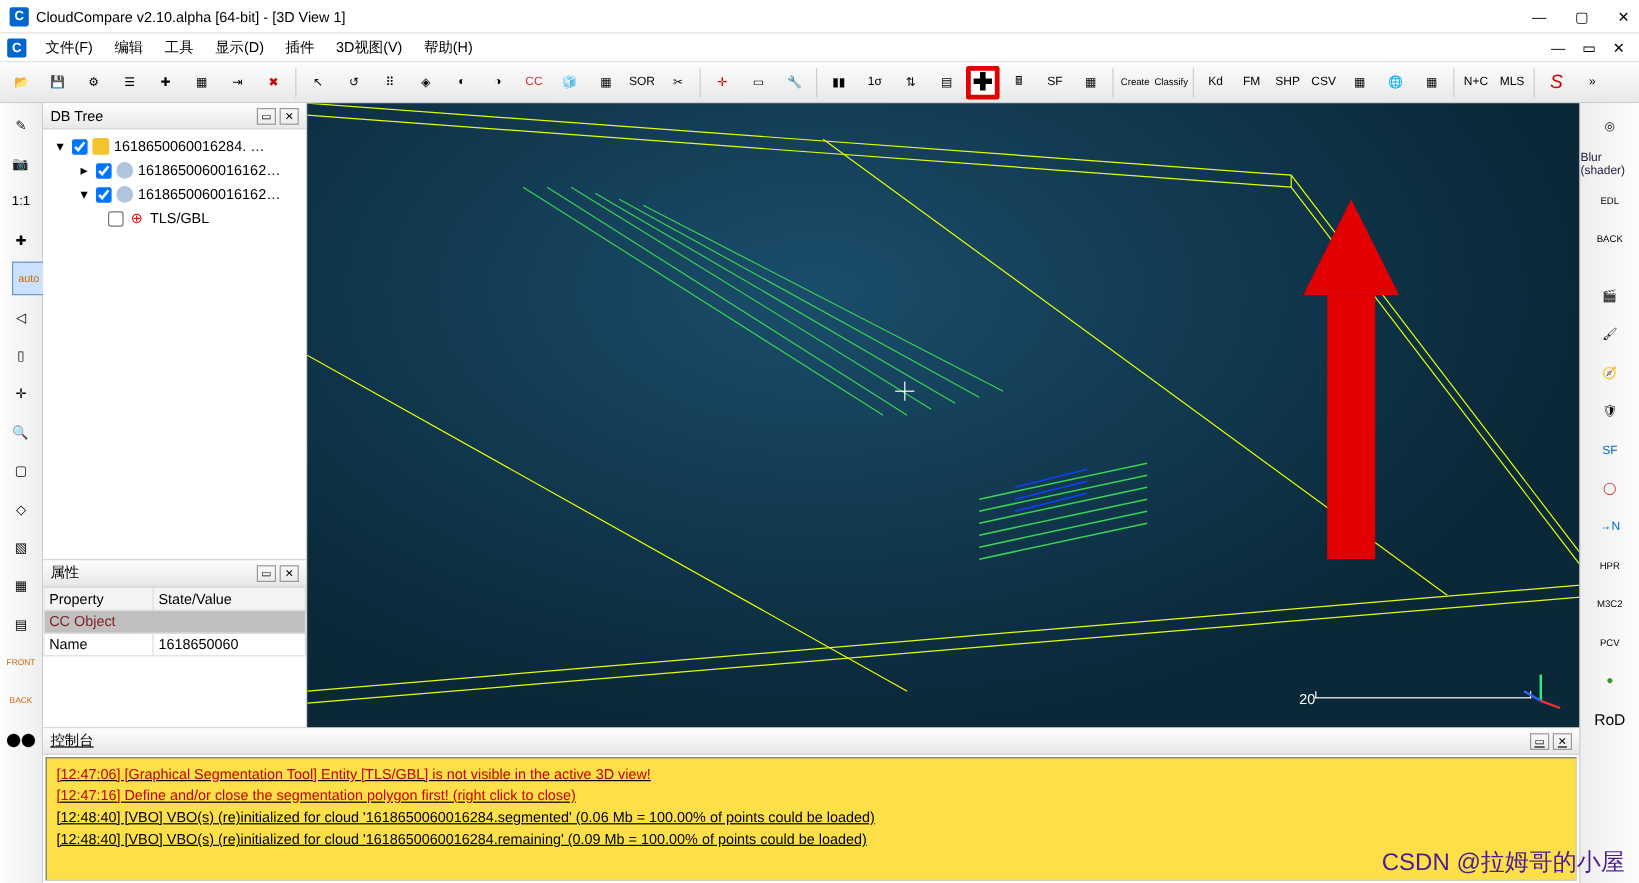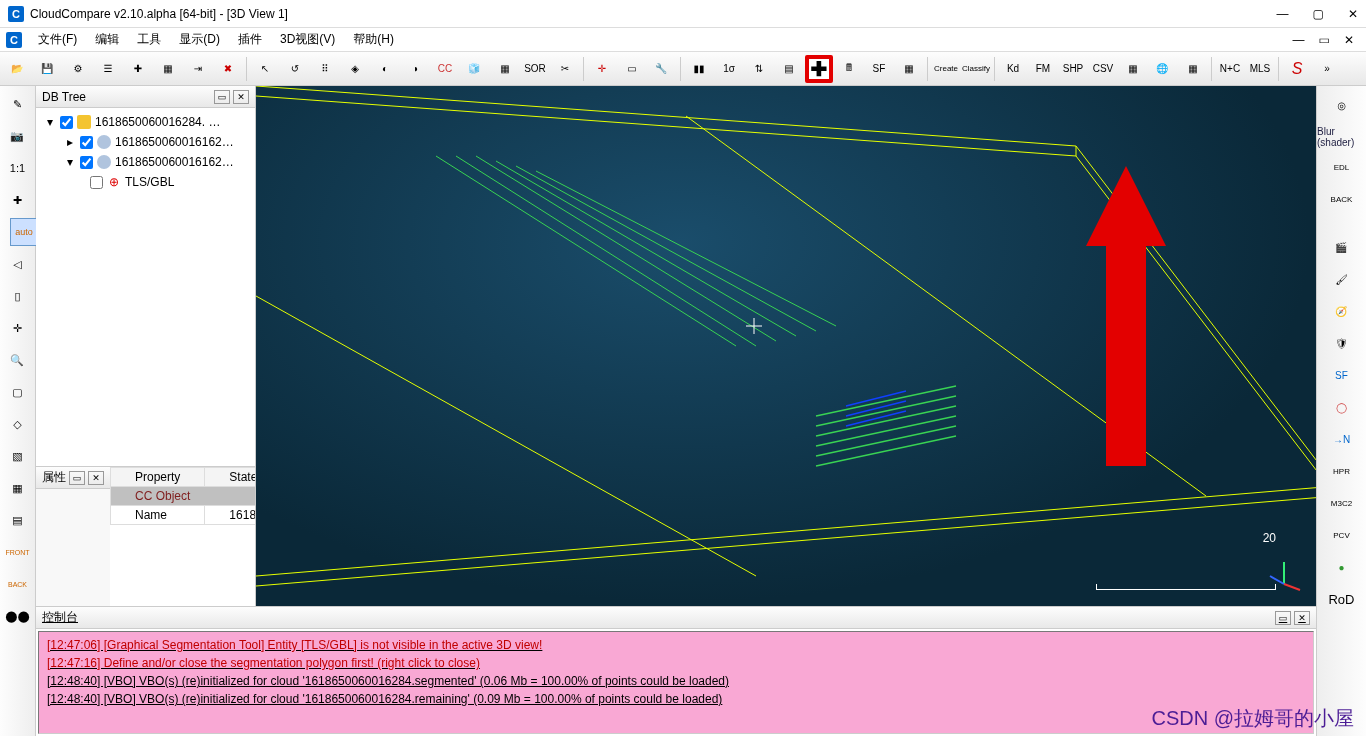--- a/index.html
+++ b/index.html
@@ -26,38 +26,38 @@
 .panel-header .spacer { flex: 1; }
 .panel-header .pbtn { width: 16px; height: 14px; border: 1px solid #999; margin-left: 3px; cursor: pointer; font-size: 9px; display: flex; align-items: center; justify-content: center; }
 .tree { flex: 1; background: #fff; padding: 4px; overflow: auto; }
 .tree-row { display: flex; align-items: center; height: 20px; gap: 4px; white-space: nowrap; }
 .tree-row .exp { width: 12px; text-align: center; cursor: pointer; }
 .tree-row input[type=checkbox] { cursor: pointer; }
 .tree-row .ticon { width: 14px; height: 14px; display: inline-flex; align-items: center; justify-content: center; }
 .folder-icon { background: #f4c430; border-radius: 2px; }
 .cloud-icon { background: #b0c4de; border-radius: 50%; }
 .target-icon { color: #d00; }
-.props-panel { height: 140px; border-top: 1px solid #ccc; display: flex; flex-direction: row; }
+.props-panel { height: 140px; border-top: 1px solid #ccc; display: flex; flex-direction: column; }
 .props-table { flex: 1; background: #fff; overflow: auto; }
 .props-table table { width: 100%; border-collapse: collapse; }
-.props-table th, .props-table td { border: 1px solid #ddd; padding: 2px 24px; text-align: left; height: 18px; }
+.props-table th, .props-table td { border: 1px solid #ddd; padding: 2px 4px; text-align: left; height: 18px; }
 .props-table th { background: #f4f4f4; font-weight: normal; }
 .props-table .grouphdr td { background: #c0c0c0; color: #7f1d1d; }
 .viewport { flex: 1; background: radial-gradient(ellipse at 40% 30%, #1a4d6b 0%, #0a2838 70%); position: relative; overflow: hidden; }
 .arrow-annotation { position: absolute; left: 840px; top: 80px; width: 60px; height: 300px; pointer-events: none; }
 .arrow-head { width: 0; height: 0; border-left: 40px solid transparent; border-right: 40px solid transparent; border-bottom: 80px solid #e30000; margin-left: -10px; }
 .arrow-body { width: 40px; height: 220px; background: #e30000; margin-left: 10px; }
-.scale-bar { position: absolute; right: 40px; bottom: 16px; color: #fff; font-size: 12px; display: flex; flex-direction: column; align-items: flex-end; gap: 39px; }
+.scale-bar { position: absolute; right: 40px; bottom: 16px; color: #fff; font-size: 12px; display: flex; flex-direction: row; align-items: flex-start; }
 .scale-bar .bar { width: 180px; height: 6px; border: 1px solid #fff; border-top: none; }
 .trihedron { position: absolute; right: 12px; bottom: 12px; width: 40px; height: 40px; }
 .right-toolbar { width: 50px; background: linear-gradient(to left, #fdfdfd, #eee); border-left: 1px solid #ccc; display: flex; flex-direction: column; align-items: center; padding: 6px 0; gap: 6px; }
 .right-toolbar .rbtn { width: 32px; height: 26px; display: flex; align-items: center; justify-content: center; cursor: pointer; border: 1px solid transparent; font-size: 10px; }
 .right-toolbar .rlabel { font-size: 10px; color: #224; margin-top: 2px; }
 .console-panel { height: 130px; border-top: 1px solid #ccc; display: flex; flex-direction: column; background: #fff; text-decoration: underline; }
-.console-body { flex: 1; background: #f9a8d4; padding: 4px 8px; overflow: auto; font-size: 12px; line-height: 18px; border: 1px inset #ccc; margin: 2px; }
+.console-body { flex: 1; background: #fde047; padding: 4px 8px; overflow: auto; font-size: 12px; line-height: 18px; border: 1px inset #ccc; margin: 2px; }
 .console-body .err { color: #c00000; }
 .watermark { position: absolute; right: 12px; bottom: 4px; color: #4c1d95; font-size: 20px; pointer-events: none; }
 svg.wire { position: absolute; inset: 0; width: 100%; height: 100%; }
 </style>
 </head>
 <body>
 
 <div class="titlebar">
   <div class="icon">C</div>
   <div class="title">CloudCompare v2.10.alpha [64-bit] - [3D View 1]</div>

